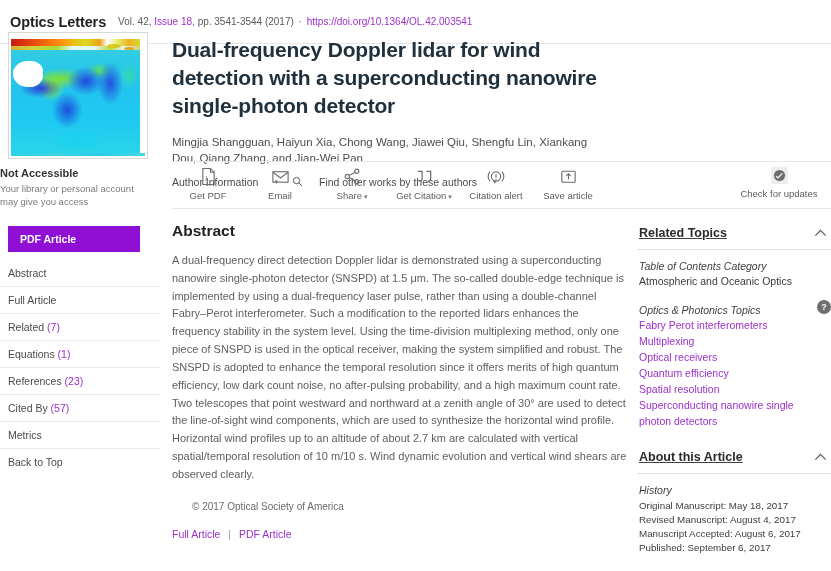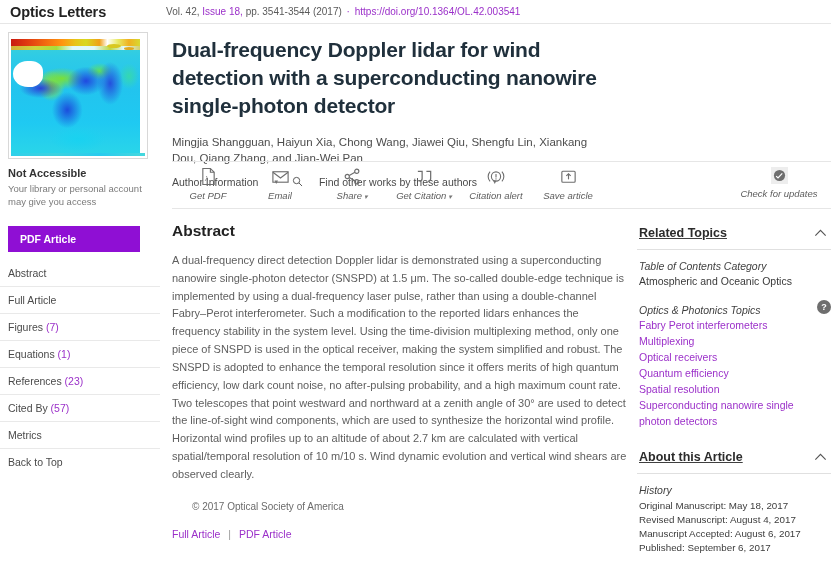--- a/index.html
+++ b/index.html
@@ -8,24 +8,23 @@
     width: 831px; height: 571px;
     background: #ffffff;
     font-family: "Liberation Sans", sans-serif;
     color: #3f3f3f;
     overflow: hidden;
     position: relative;
   }
 
   
   .journal-bar {
-    position: absolute; left: 0; top: 0; width: 831px; height: 24px;
+    position: absolute; left: 0; top: 0; width: 831px; height: 44px;
     display: flex; align-items: center; padding-left: 10px;
     border-bottom: 1px solid #e6e6e6;
-    gap: 48px;
   }
   .journal-name {
     font-size: 14.5px; font-weight: bold; color: #222222;
     letter-spacing: -0.1px;
   }
   .cite-line {
     font-size: 10px; color: #5a5a5a; margin-left: 12px;
     white-space: nowrap;
   }
   .cite-line .lk { color: #9b30c9; }
@@ -91,21 +90,21 @@
   }
   .thumb .rightedge {
     position: absolute; right: 0; top: 0; bottom: 0; width: 5px;
     background: #ffffff;
   }
   .thumb .botedge {
     position: absolute; left: 0; right: 0; bottom: 0; height: 3px;
     background: linear-gradient(90deg,#2fd0ea,#3cd2e0,#29cbee,#46d8dd);
   }
 
-  .access-box { padding: 8px 10px 0 8px; }
+  .access-box { padding: 8px 10px 0 0; }
   .access-title {
     font-size: 11px; font-weight: bold; color: #333333; margin-bottom: 3px;
   }
   .access-sub {
     font-size: 9.5px; color: #7b7b7b; line-height: 1.38;
   }
 
   .pdf-btn {
     margin: 18px 10px 0 8px;
     background: #8f0fd4; color: #ffffff;
@@ -143,21 +142,21 @@
   .meta-row .mi { display: flex; align-items: center; gap: 16px; cursor: pointer; }
   .caret { font-size: 7px; color: #777; }
 
   .toolbar {
     position: absolute; left: 172px; top: 161px; width: 659px; height: 48px;
     border-top: 1px solid #e6e6e6; border-bottom: 1px solid #e6e6e6;
     display: flex; align-items: flex-start; padding-top: 5px;
   }
   .tool {
     display: flex; flex-direction: column; align-items: center;
-    cursor: pointer; color: #5d5d5d; width: 72px; font-style: italic;
+    cursor: pointer; color: #5d5d5d; width: 72px;
   }
   .tool .tlabel { font-size: 9.5px; margin-top: 4px; white-space: nowrap; }
   .tool .tlabel .caret { margin-left: 2px; }
   .tool svg { display: block; }
   .tool-updates { margin-left: auto; width: 104px; }
   .badge-sq {
     width: 17px; height: 17px; background: #ededed;
     display: flex; align-items: center; justify-content: center;
   }
 
@@ -243,21 +242,21 @@
   <div class="access-box">
     <div class="access-title">Not Accessible</div>
     <div class="access-sub">Your library or personal account may give you access</div>
   </div>
 
   <button class="pdf-btn">PDF Article</button>
 
   <ul class="nav-list" id="nav-list">
       <li><span>Abstract</span></li>
       <li><span>Full Article</span></li>
-      <li><span>Figures</span><span class="cnt"> (7)</span></li>
+      <li><span>Related</span><span class="cnt"> (7)</span></li>
       <li><span>Equations</span><span class="cnt"> (1)</span></li>
       <li><span>References</span><span class="cnt"> (23)</span></li>
       <li><span>Cited By</span><span class="cnt"> (57)</span></li>
       <li><span>Metrics</span></li>
       <li class="nosep"><span>Back to Top</span></li>
     </ul>
 </div>
 
 <div class="center-col">
   <h1 class="art-title">Dual-frequency Doppler lidar for wind detection with a superconducting nanowire single-photon detector</h1>

